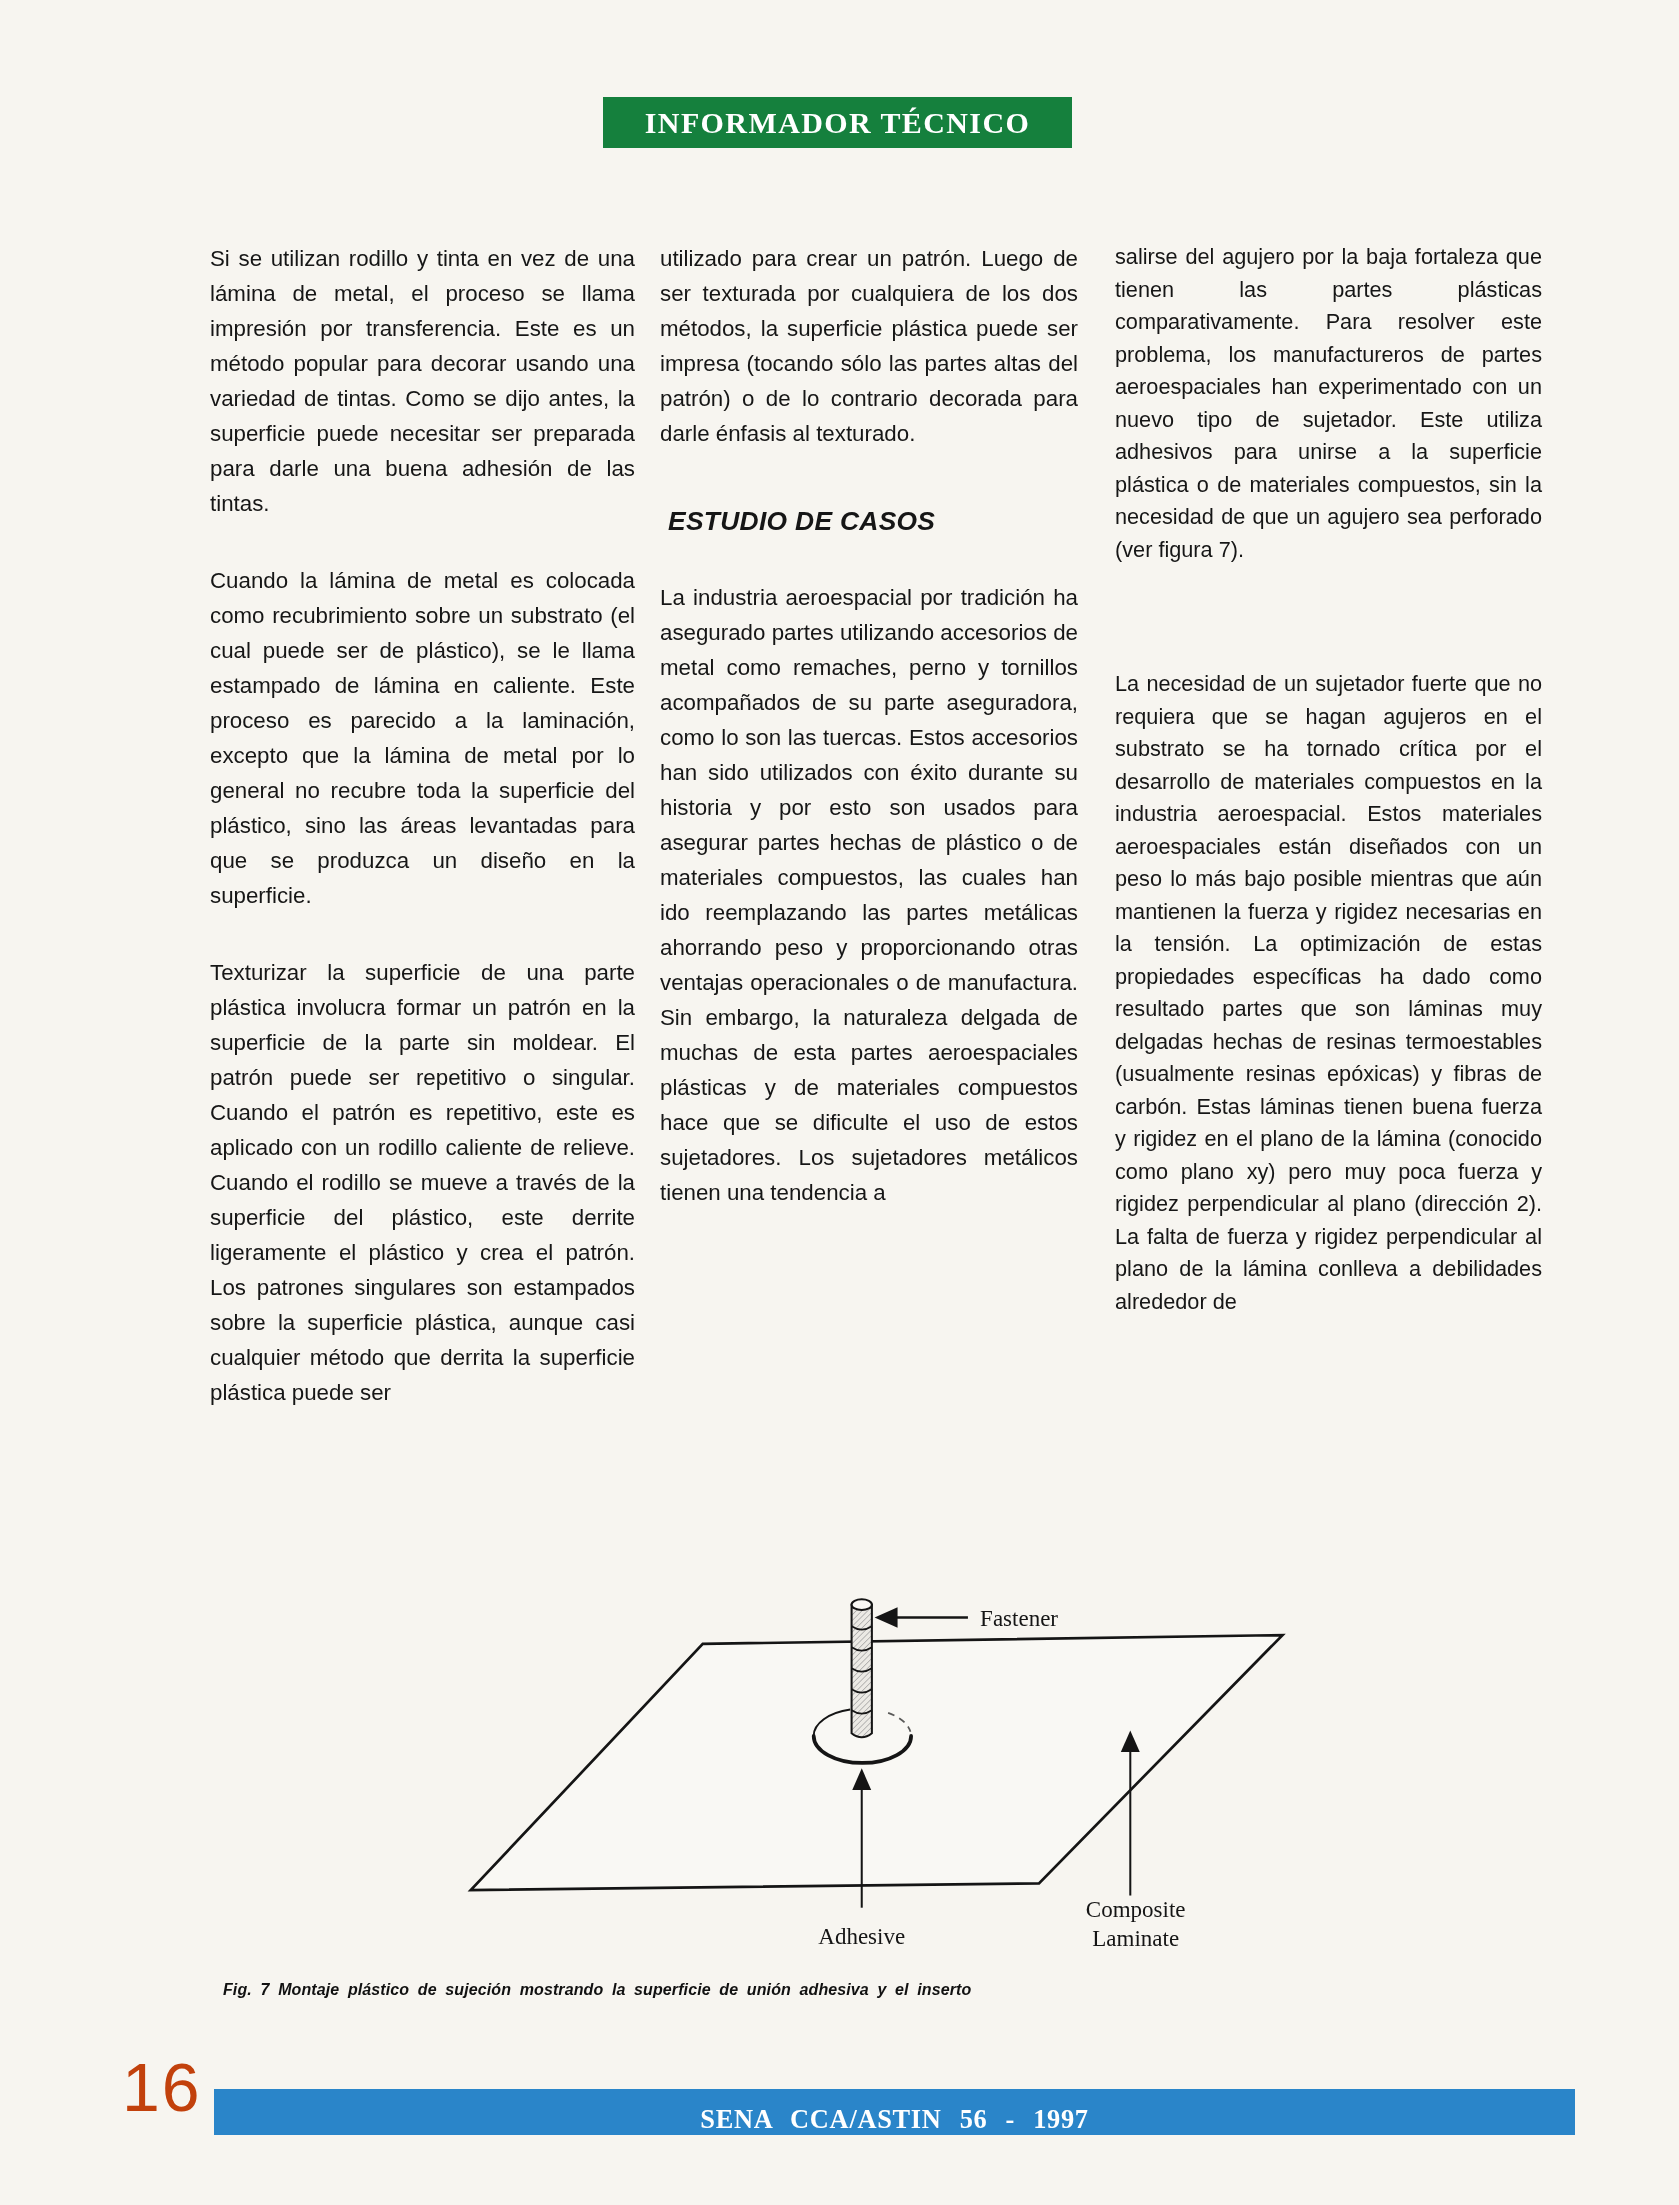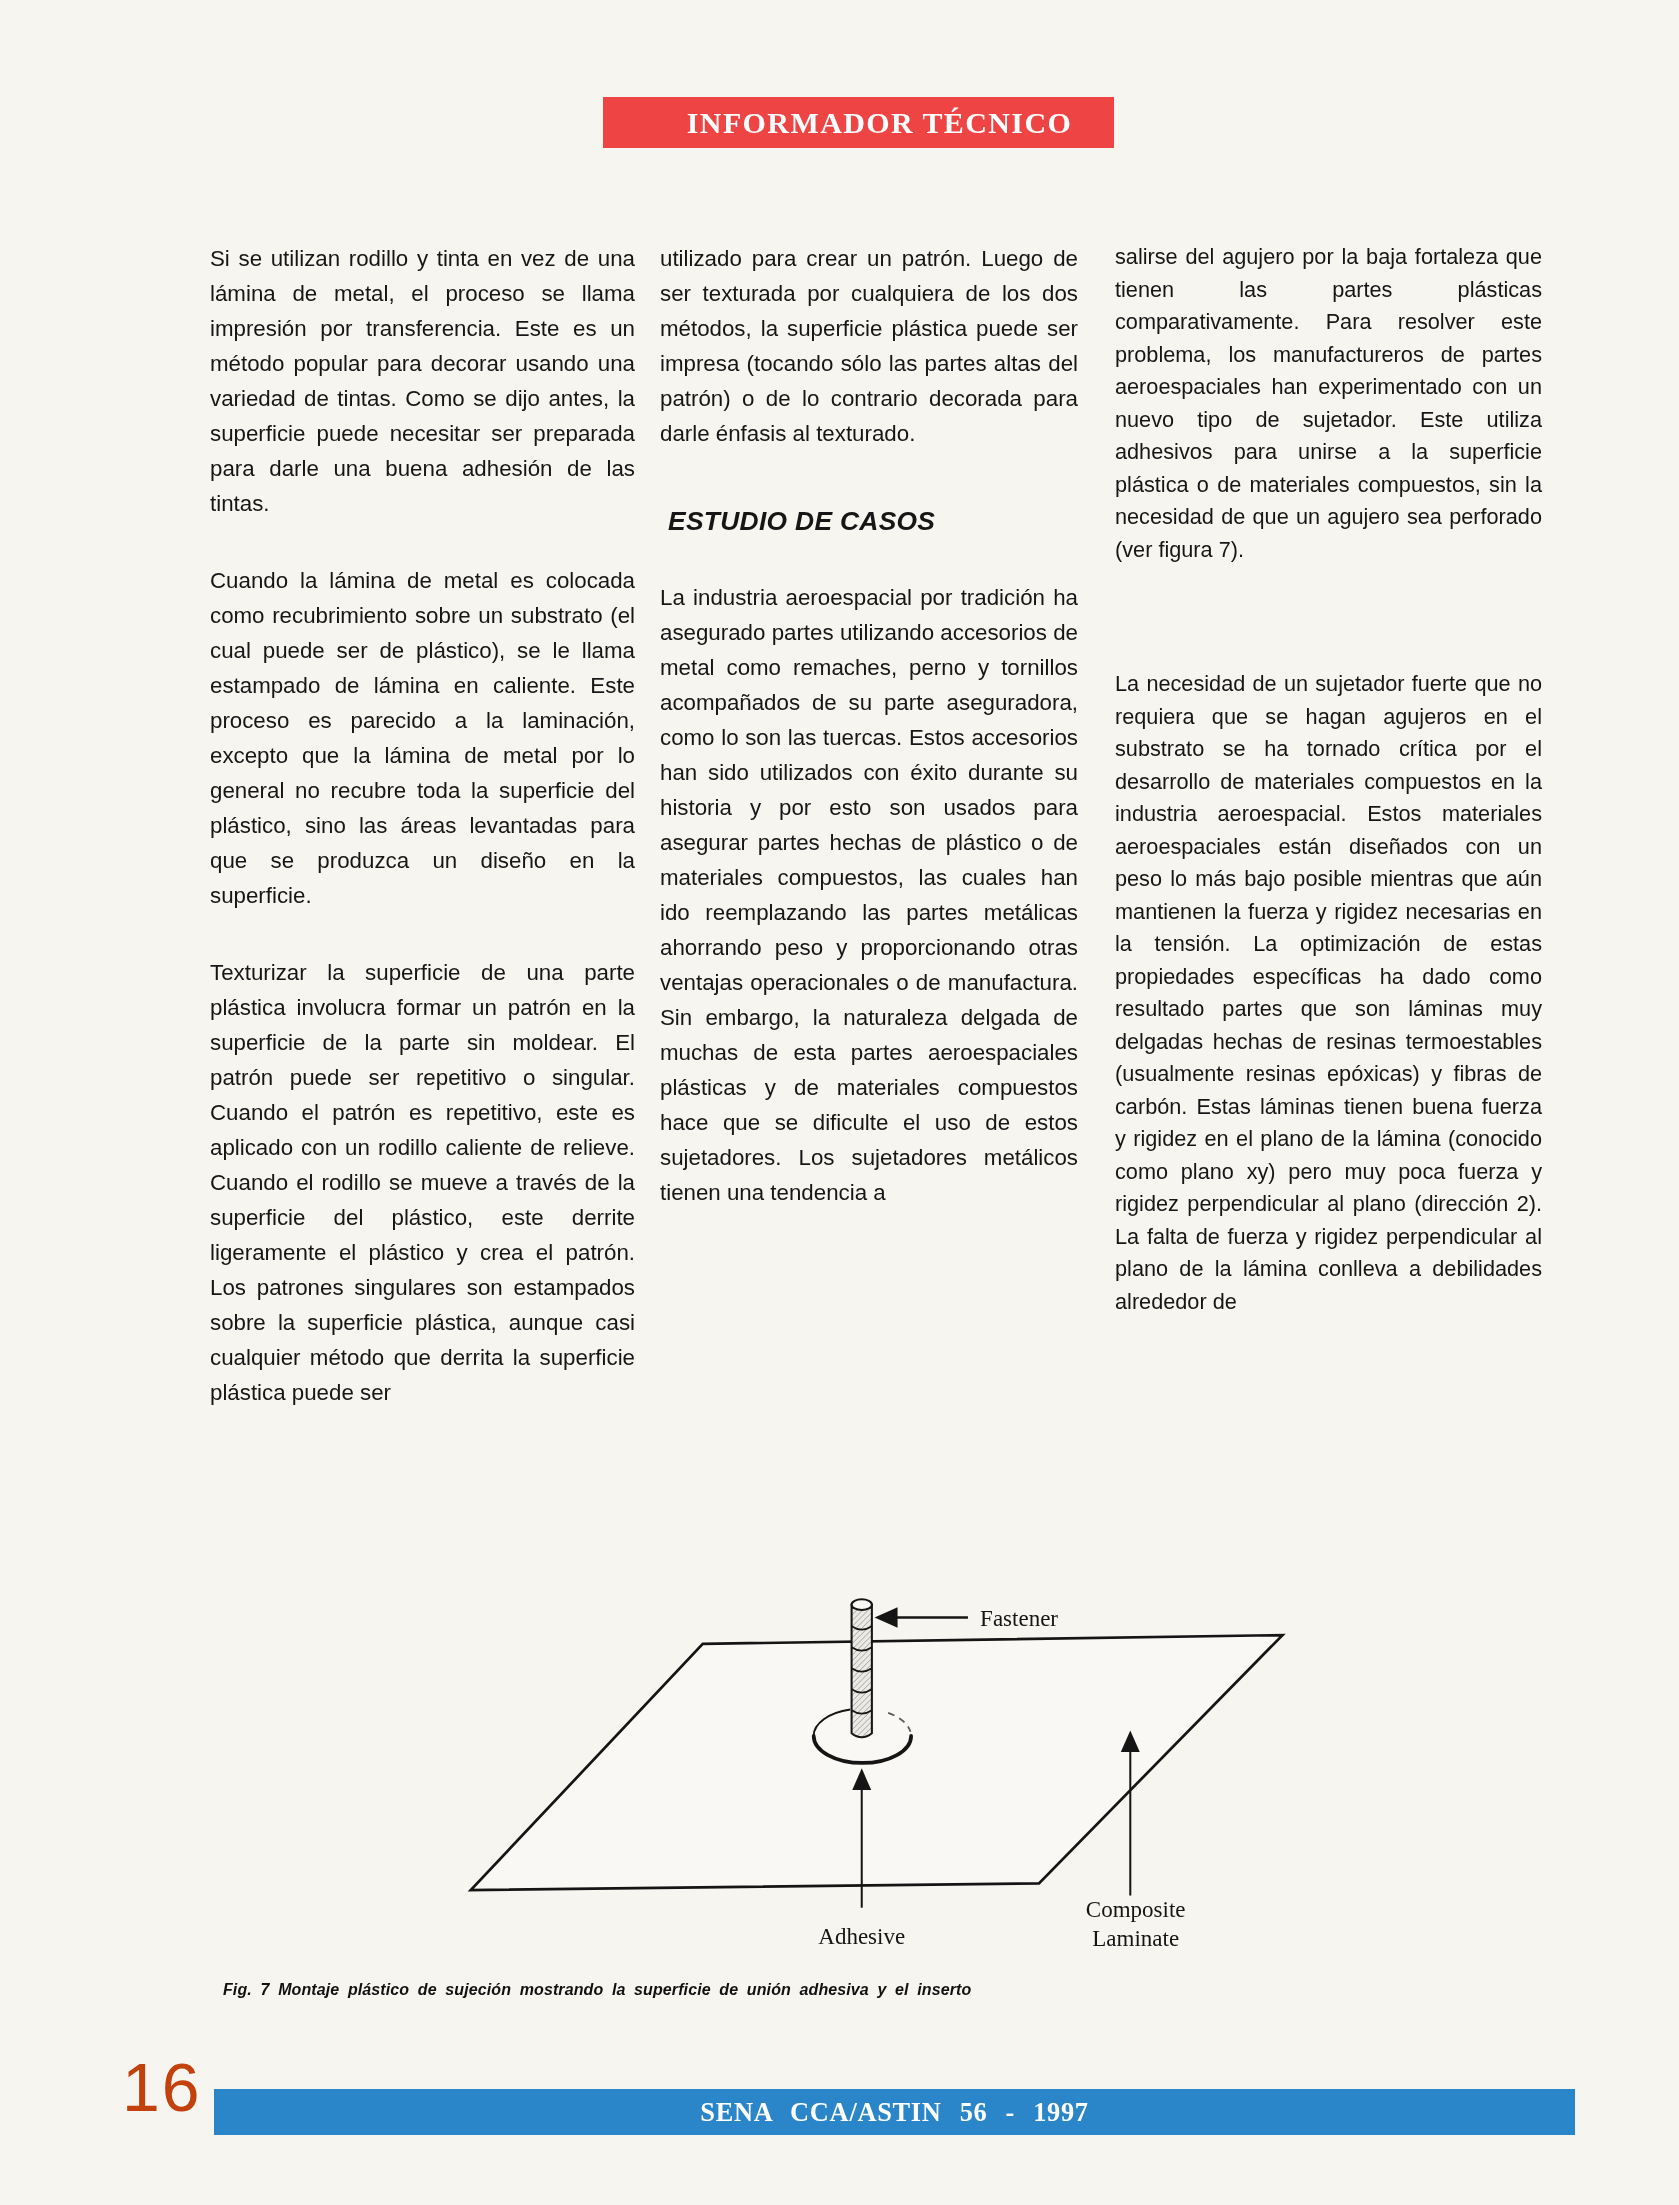--- a/index.html
+++ b/index.html
@@ -7,22 +7,22 @@
     position:relative;
     width:1679px;height:2205px;
     background:#f7f5f0;
     font-family:"Liberation Sans", sans-serif;
     color:#161616;
     overflow:hidden;
   }
   
   .banner{
     position:absolute;left:603px;top:97px;width:469px;height:51px;
-    background:#ef4444;
-    display:flex;align-items:center;justify-content:center;padding-left:42px;
+    background:#15803d;
+    display:flex;align-items:center;justify-content:center;
   }
   .banner span{
     font-family:"Liberation Serif", serif;
     font-weight:bold;font-size:30px;color:#ffffff;letter-spacing:1.4px;
     white-space:nowrap;
   }
   
   .col{position:absolute;top:241px;text-align:justify;}
   .col p{margin:0 0 42px 0;font-size:22.3px;line-height:35px;}
   #col1{left:210px;width:425px;}
@@ -51,21 +51,21 @@
     white-space:nowrap;word-spacing:4.1px;letter-spacing:0.1px;
   }
   
   .page-number{
     position:absolute;left:122px;top:2058px;
     font-size:68px;line-height:58px;letter-spacing:2px;color:#c2410c;
   }
   .footer-bar{
     position:absolute;left:214px;top:2089px;width:1361px;height:46px;
     background:#2a85c9;
-    display:flex;align-items:center;justify-content:center;
+    display:flex;align-items:flex-end;justify-content:center;
   }
   .footer-bar span{
     font-family:"Liberation Serif", serif;
     font-weight:bold;font-size:26.4px;color:#ffffff;
     word-spacing:10.8px;letter-spacing:0.7px;white-space:nowrap;
   }
 </style>
 </head>
 <body>
 

